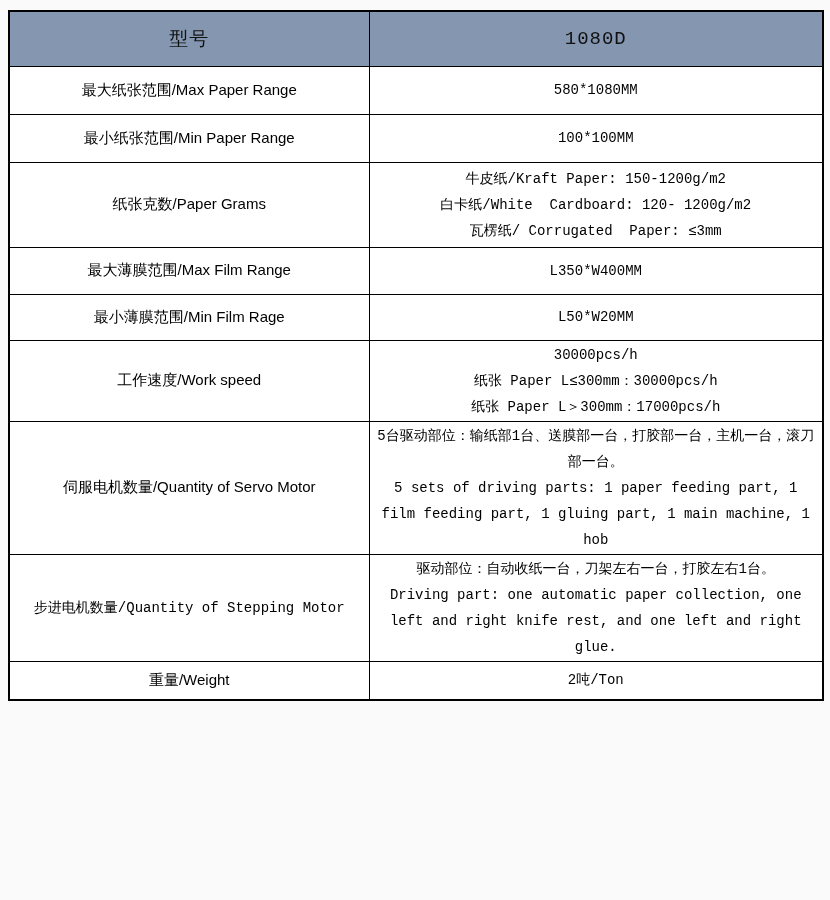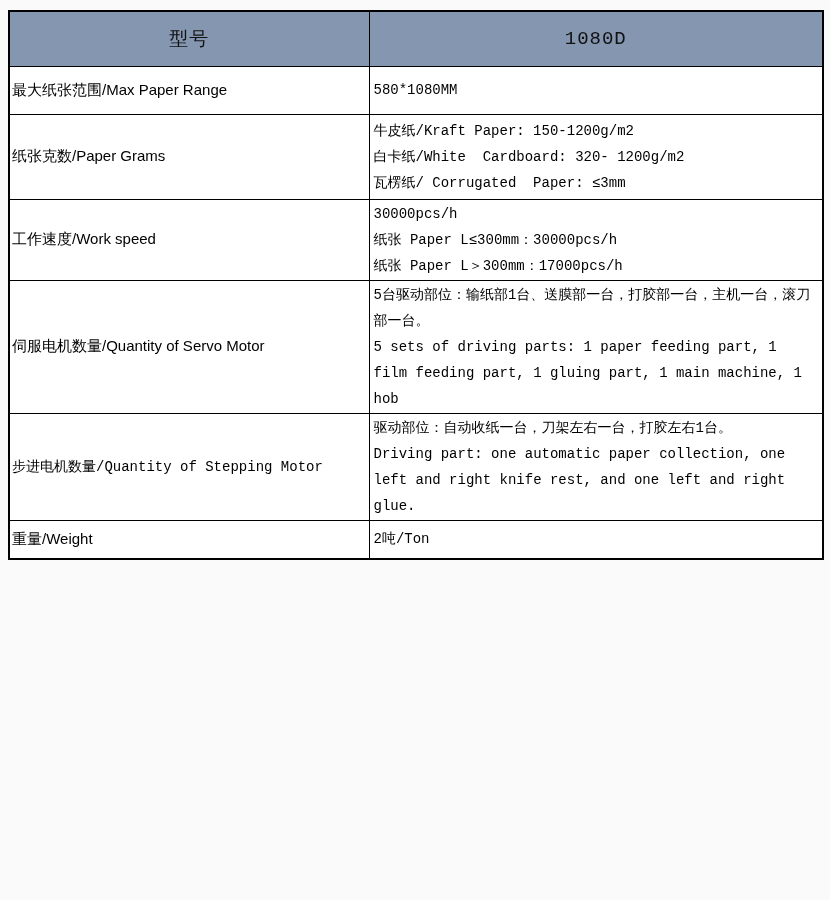--- a/index.html
+++ b/index.html
@@ -34,58 +34,70 @@
     font-weight: 400;
     color: #111111;
     text-align: center;
     letter-spacing: 1px;
   }
   td.label {
     font-family: "Liberation Sans", "DejaVu Sans", sans-serif;
     font-size: 15px;
     color: #000000;
     padding: 1px 2px;
-    text-align: left;
+    text-align: center;
   }
   td.label.mono {
     font-family: "Liberation Mono", "DejaVu Sans Mono", monospace;
     font-size: 14px;
   }
   td.value {
     font-family: "Liberation Mono", "DejaVu Sans Mono", monospace;
     font-size: 14px;
     line-height: 26px;
     color: #000000;
     padding: 1px 4px;
-    text-align: left;
+    text-align: center;
     white-space: pre-wrap;
   }
 </style>
 </head>
 <body>
 
 <table class="spec">
   <colgroup>
     <col class="c-label">
     <col class="c-value">
   </colgroup>
   <tbody>
       <tr style="height:55px">
     <th class="hdr">型号</th>
     <th class="hdr">1080D</th>
   </tr>
   <tr style="height:48px">
     <td class="label">最大纸张范围/Max Paper Range</td>
     <td class="value">580*1080MM</td>
   </tr>
+  <tr style="height:48px">
+    <td class="label">最小纸张范围/Min Paper Range</td>
+    <td class="value">100*100MM</td>
+  </tr>
   <tr style="height:85px">
     <td class="label">纸张克数/Paper Grams</td>
     <td class="value">牛皮纸/Kraft Paper: 150-1200g/m2
-白卡纸/White  Cardboard: 320- 1200g/m2
+白卡纸/White  Cardboard: 120- 1200g/m2
 瓦楞纸/ Corrugated  Paper: ≤3mm</td>
+  </tr>
+  <tr style="height:47px">
+    <td class="label">最大薄膜范围/Max Film Range</td>
+    <td class="value">L350*W400MM</td>
+  </tr>
+  <tr style="height:46px">
+    <td class="label">最小薄膜范围/Min Film Rage</td>
+    <td class="value">L50*W20MM</td>
   </tr>
   <tr style="height:78px">
     <td class="label">工作速度/Work speed</td>
     <td class="value">30000pcs/h
 纸张 Paper L≤300mm：30000pcs/h
 纸张 Paper L＞300mm：17000pcs/h</td>
   </tr>
   <tr style="height:117px">
     <td class="label">伺服电机数量/Quantity of Servo Motor</td>
     <td class="value">5台驱动部位：输纸部1台、送膜部一台，打胶部一台，主机一台，滚刀部一台。

